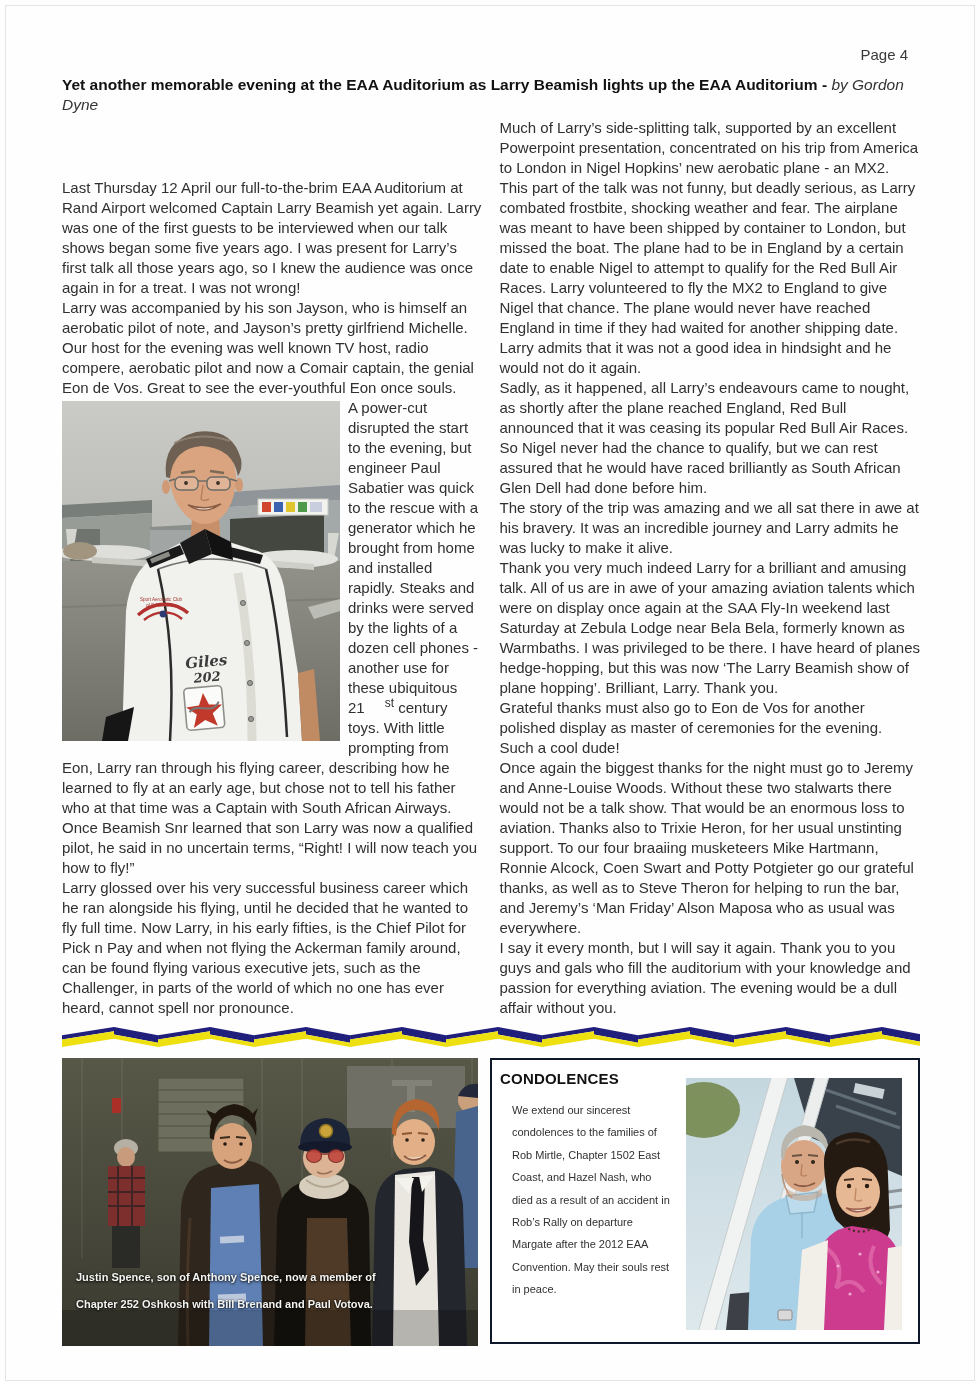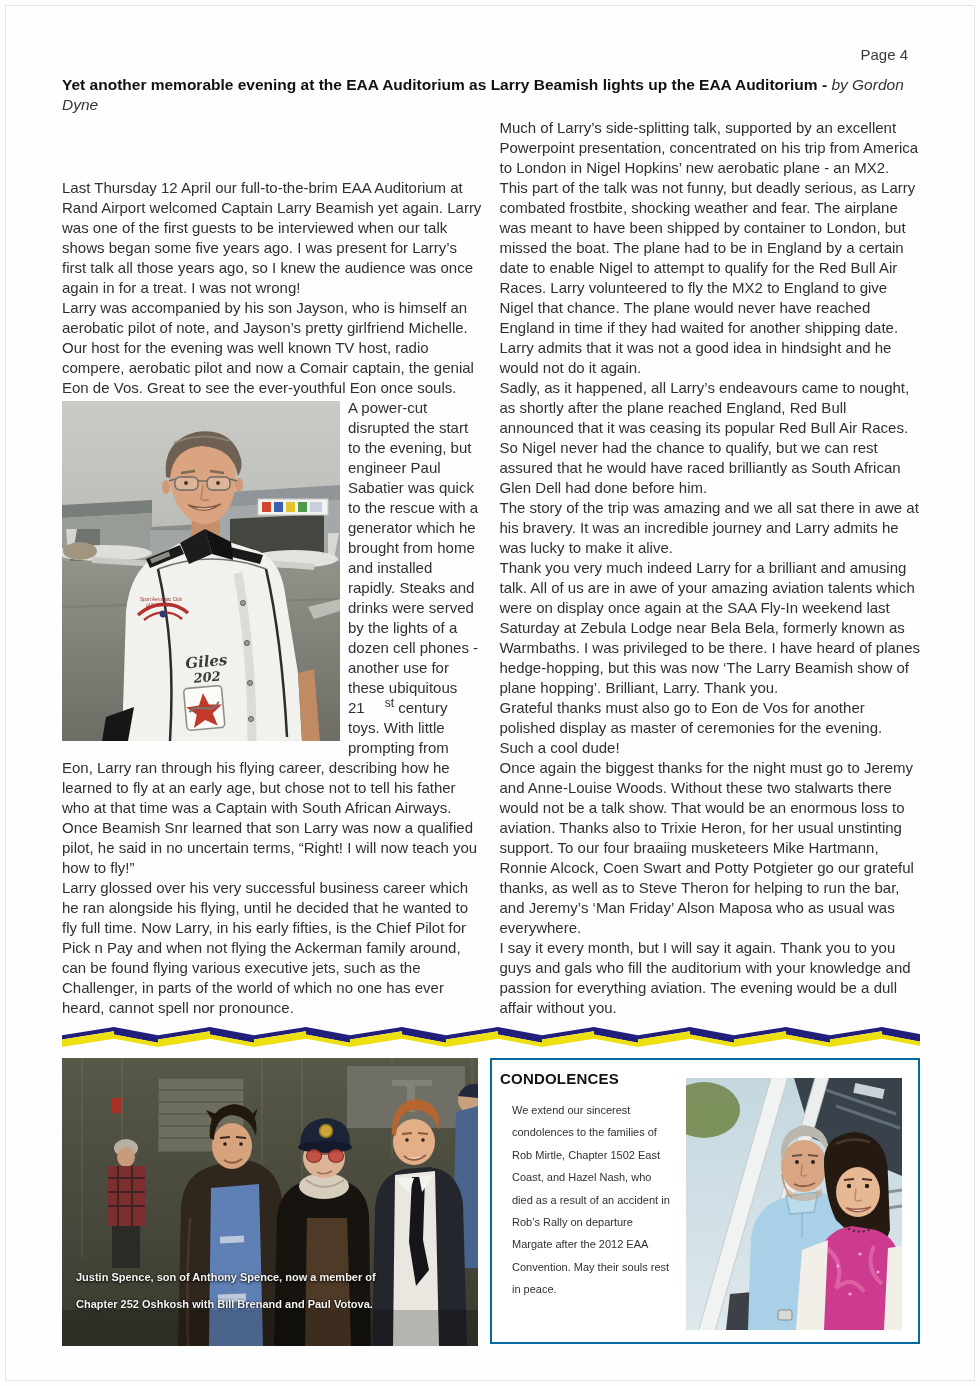--- a/index.html
+++ b/index.html
@@ -13,21 +13,21 @@
   .cols{display:flex;gap:17px;align-items:flex-end;}
   .col{flex:1;font-size:15px;line-height:20px;color:#303030;}
   .col p{margin:0;}
   sup{font-size:12px;line-height:0;margin-left:20px;}
   .larry-photo{float:left;width:278px;height:340px;margin:3px 8px 2px 0;background:#c4c5c1;}
   .larry-photo svg{display:block;}
   .ribbon{display:block;margin-top:9px;}
   .bottom{display:flex;gap:12px;margin-top:11px;}
   .group-photo{position:relative;width:416px;height:288px;background:#45453a;flex:none;overflow:hidden;}
   .caption{position:absolute;left:14px;top:206px;width:390px;font-size:11px;font-weight:bold;color:#f4f4f2;line-height:27px;text-shadow:0 1px 3px rgba(0,0,0,.85),0 0 2px rgba(0,0,0,.6);}
-  .cond-box{flex:none;box-sizing:border-box;width:430px;height:286px;border:2px solid #0369a1;background:#fff;padding:8px;display:flex;}
+  .cond-box{flex:none;box-sizing:border-box;width:430px;height:286px;border:2px solid #0f172a;background:#fff;padding:8px;display:flex;}
   .cond-left{width:186px;flex:none;}
   .cond-head{font-size:15px;font-weight:bold;color:#111;margin:2px 0 12px 0;letter-spacing:.2px;}
   .cond-body{font-size:11px;line-height:22.4px;color:#303030;margin:12px;}
   .cond-photo{flex:none;width:216px;height:252px;margin-top:10px;background:#cfdde3;overflow:hidden;}
 </style>
 </head>
 <body>
 
 <div class="page">
   <div class="frame"></div>

